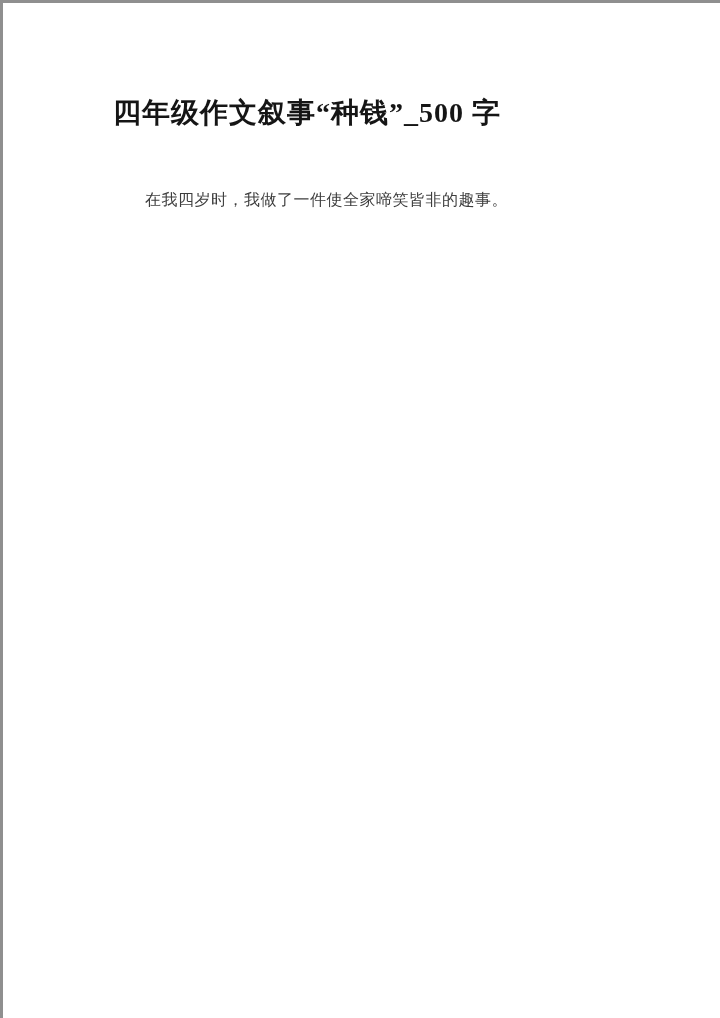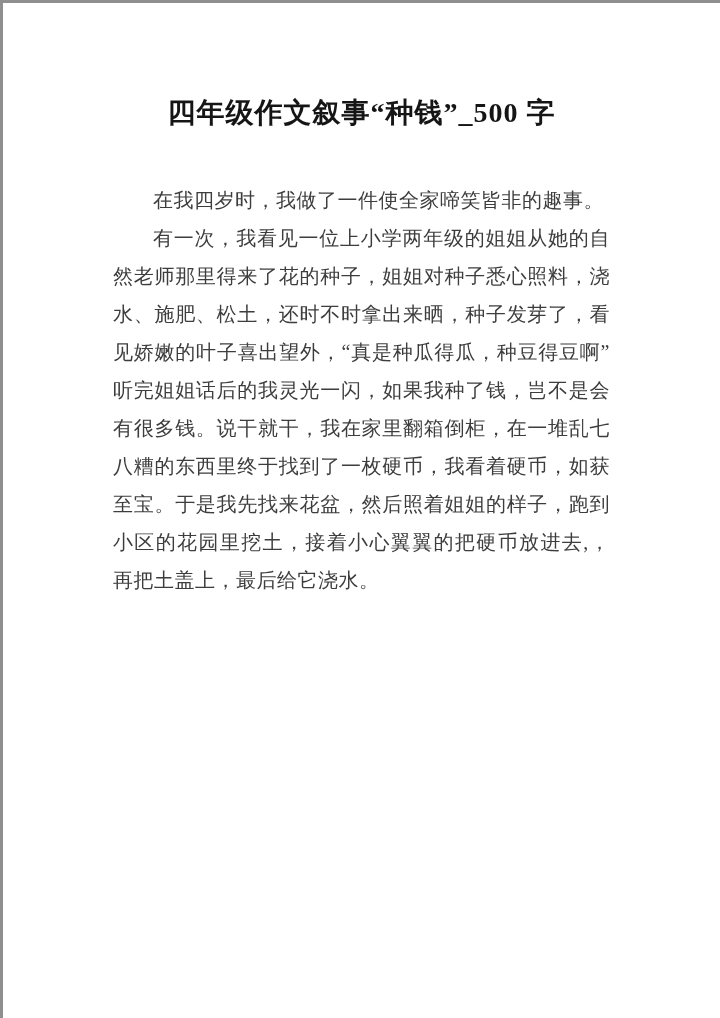--- a/index.html
+++ b/index.html
@@ -20,39 +20,38 @@
     background: #ffffff;
     border-top: 3px solid #8f8f8f;
     border-left: 3px solid #8f8f8f;
     padding: 93px 110px 0 110px;
   }
   .essay-title {
     margin: 0 0 51px 0;
     font-size: 28px;
     line-height: 34px;
     font-weight: bold;
-    text-align: center;
+    text-align: left;
     color: #151515;
     letter-spacing: 1px;
     white-space: nowrap;
   }
   .essay-body p {
     margin: 0;
-    font-size: 20px;
+    font-size: 16px;
     line-height: 38px;
     color: #3d3d3d;
     letter-spacing: 0.5px;
     text-align: justify;
     text-justify: inter-character;
     text-indent: 2em;
     word-break: break-all;
   }
 </style>
 </head>
 <body>
 
 <div class="page">
   <h1 class="essay-title">四年级作文叙事“种钱”_500 字</h1>
   <div class="essay-body">
     <p>在我四岁时，我做了一件使全家啼笑皆非的趣事。</p>
-    <p>有一次，我看见一位上小学两年级的姐姐从她的自然老师那里得来了花的种子，姐姐对种子悉心照料，浇水、施肥、松土，还时不时拿出来晒，种子发芽了，看见娇嫩的叶子喜出望外，“真是种瓜得瓜，种豆得豆啊”听完姐姐话后的我灵光一闪，如果我种了钱，岂不是会有很多钱。说干就干，我在家里翻箱倒柜，在一堆乱七八糟的东西里终于找到了一枚硬币，我看着硬币，如获至宝。于是我先找来花盆，然后照着姐姐的样子，跑到小区的花园里挖土，接着小心翼翼的把硬币放进去,，再把土盖上，最后给它浇水。</p>
   </div>
 </div>
 
 </body></html>

